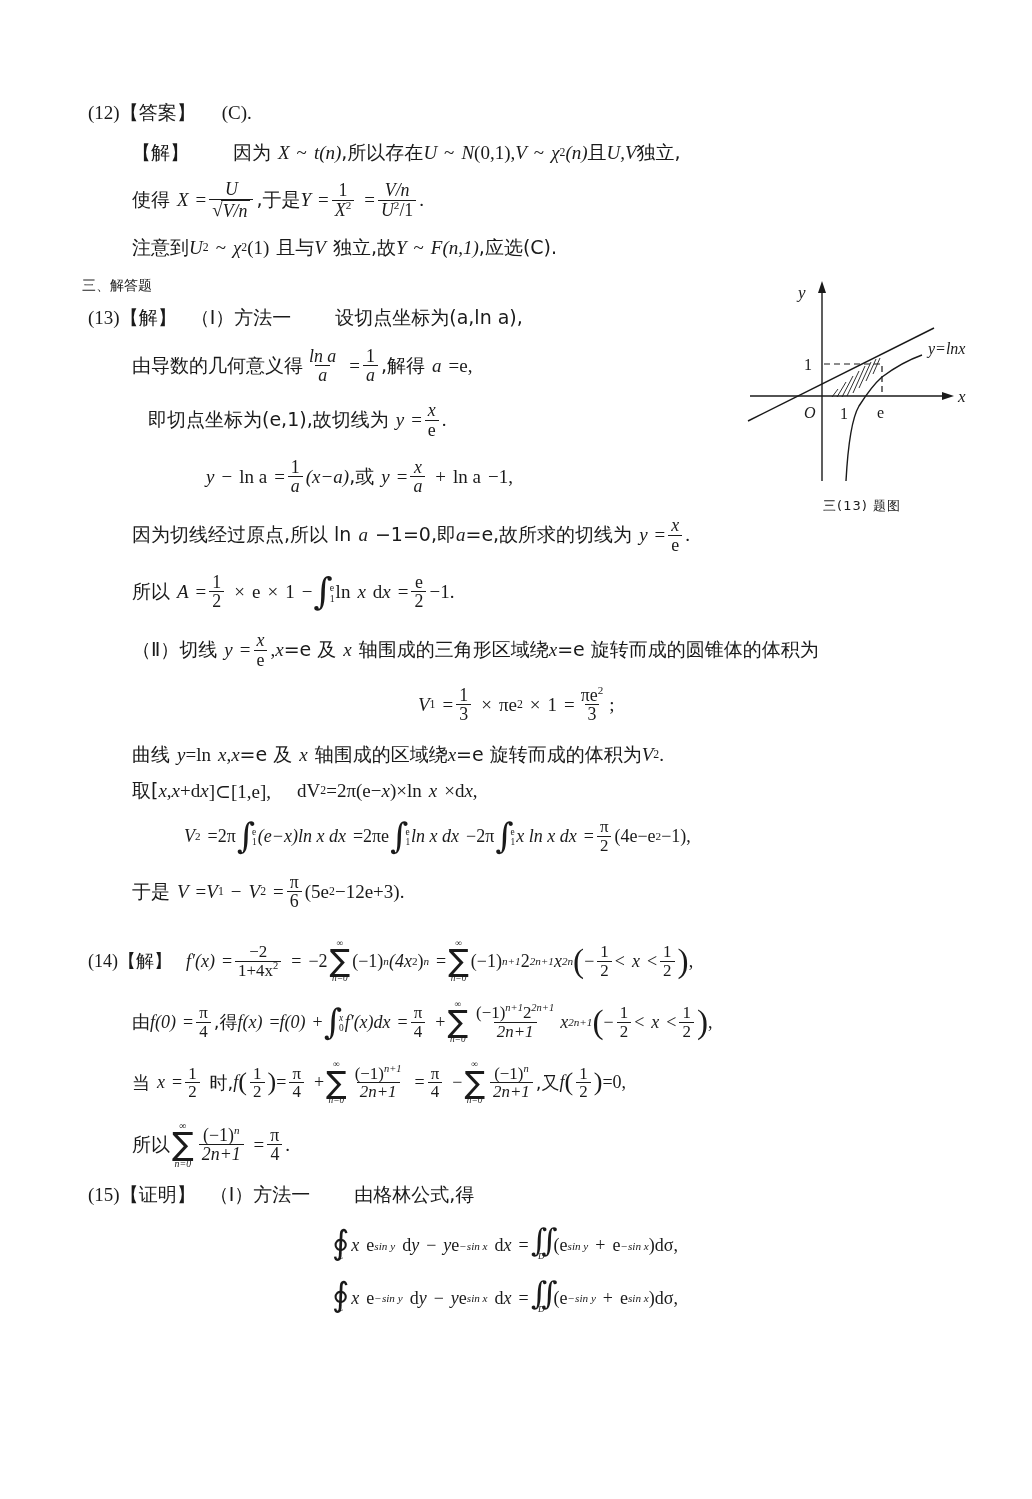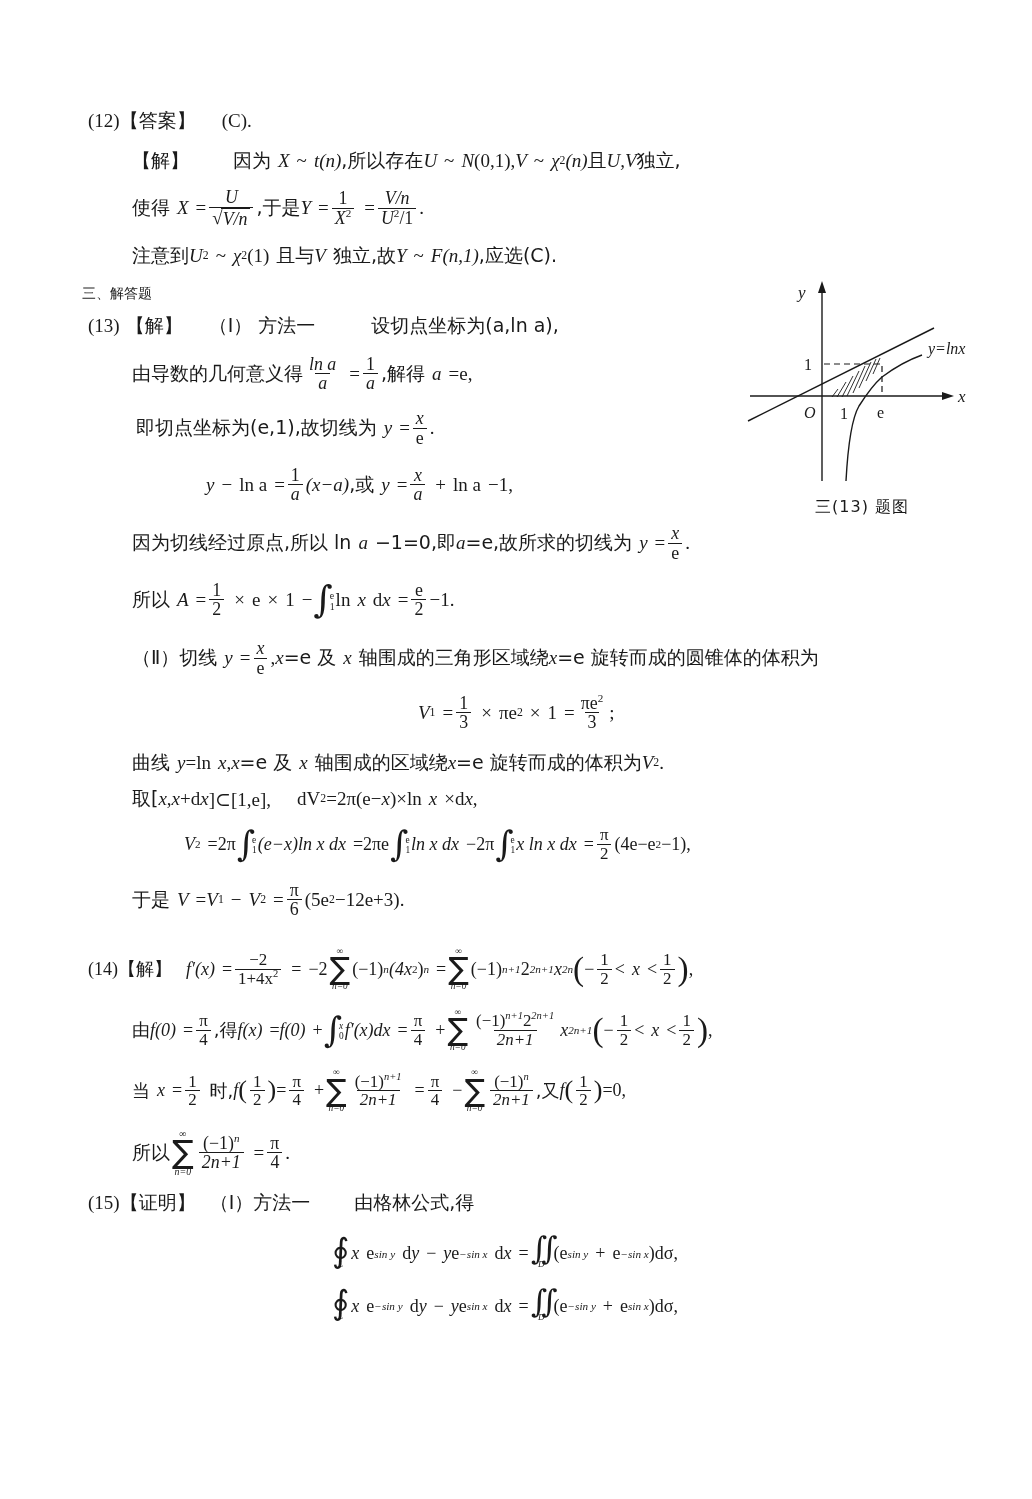--- a/index.html
+++ b/index.html
@@ -2,21 +2,21 @@
 <html><head>
 <meta charset="utf-8">
 <style>
   html,body{margin:0;padding:0;background:#ffffff;}
   body{
     width:1032px;height:1499px;position:relative;overflow:hidden;
     font-family:"Liberation Serif","DejaVu Serif",serif;
     color:#1a1a1a;
   }
   .page{position:absolute;inset:0;padding:0;}
-  .content{position:absolute;left:88px;top:108px;width:880px;}
+  .content{position:absolute;left:88px;top:100px;width:880px;}
   .zh{font-family:"DejaVu Sans","Liberation Sans",sans-serif;font-weight:400;}
   .zhb{font-family:"DejaVu Sans","Liberation Sans",sans-serif;font-weight:400;}
   .it{font-style:italic;font-family:"Liberation Serif","DejaVu Serif",serif;}
   .rm{font-style:normal;}
   .mathline{font-size:19px;display:flex;align-items:center;flex-wrap:nowrap;white-space:nowrap;}
   .mathline.small{font-size:18px;}
   .sp{display:inline-block;width:7px;}
   .sp2{display:inline-block;width:14px;}
   .sp3{display:inline-block;width:26px;}
   .sp4{display:inline-block;width:44px;}
@@ -50,21 +50,21 @@
 
   .oint{display:inline-flex;flex-direction:column;align-items:center;margin:0 2px;}
   .oint .g{font-size:1.85em;line-height:0.72;}
   .oint .sb{font-size:0.5em;margin-top:-4px;margin-left:6px;align-self:flex-start;}
   .dint{display:inline-flex;flex-direction:column;align-items:center;margin:0 2px;}
   .dint .g{font-size:1.75em;line-height:0.72;letter-spacing:-6px;}
   .dint .sb{font-size:0.5em;margin-top:-2px;}
 
   
   .figbox{position:absolute;left:742px;top:276px;width:240px;}
-  .figcap{text-align:center;font-size:16px;margin-top:2px;letter-spacing:1px;}
+  .figcap{text-align:center;font-size:13px;margin-top:2px;letter-spacing:1px;}
 </style>
 </head>
 <body>
 
 <div class="page">
 
   <div class="figbox">
     <svg width="240" height="215" viewBox="0 0 240 215">
 
       <line x1="80" y1="120" x2="80" y2="205" stroke="#1a1a1a" stroke-width="1.4"></line>
@@ -196,21 +196,21 @@
       <span class="sp"></span>
         <span>~</span>
       <span class="sp"></span>
         <span class="it">F</span>
       <span class="it">(n,1)</span>
       <span class="zh">,应选(C).</span>
     </div>
 
     <div class="zhb" style="font-size:14px;margin:4px 0 10px -6px;">三、解答题</div>
 
-    <div class="mathline" style="margin-bottom:16px;gap:6px;">
+    <div class="mathline" style="margin-bottom:16px;">
       <span>(13)</span>
       <span class="zhb">【解】</span>
       <span class="sp2"></span>
       <span class="zh">（Ⅰ）</span>
       <span class="zhb">方法一</span>
       <span class="sp4"></span>
       <span class="zh">设切点坐标为(a,ln a),</span>
     </div>
 
     <div class="mathline" style="margin-left:44px;margin-bottom:16px;">
@@ -225,21 +225,21 @@
         <span class="num">1</span>
         <span class="den it">a</span>
       </span>
       <span class="zh">,解得</span>
       <span class="sp"></span>
         <span class="it">a</span>
       <span class="sp"></span>
         <span>=e,</span>
     </div>
 
-    <div class="mathline" style="margin-left:48px;margin-bottom:18px;">
+    <div class="mathline" style="margin-left:60px;margin-bottom:18px;">
       <span class="zh">即切点坐标为(e,1),故切线为</span>
       <span class="sp"></span>
         <span class="it">y</span>
       <span class="sp"></span>
         <span>=</span>
       <span class="frac">
         <span class="num it">x</span>
         <span class="den">e</span>
       </span>
       <span>.</span>

